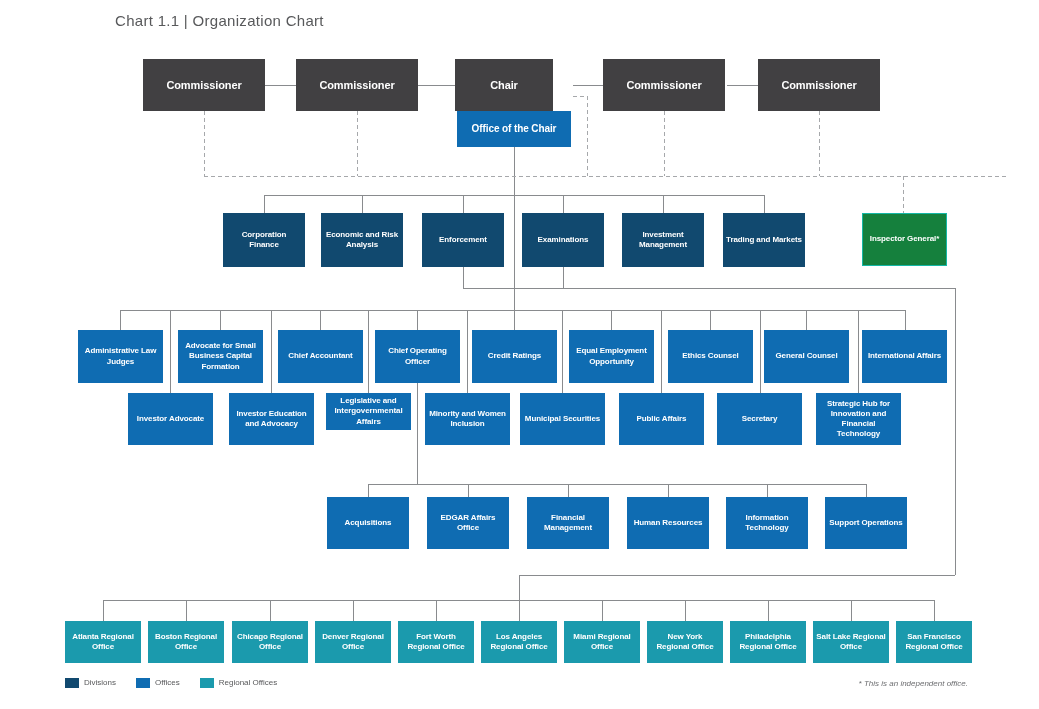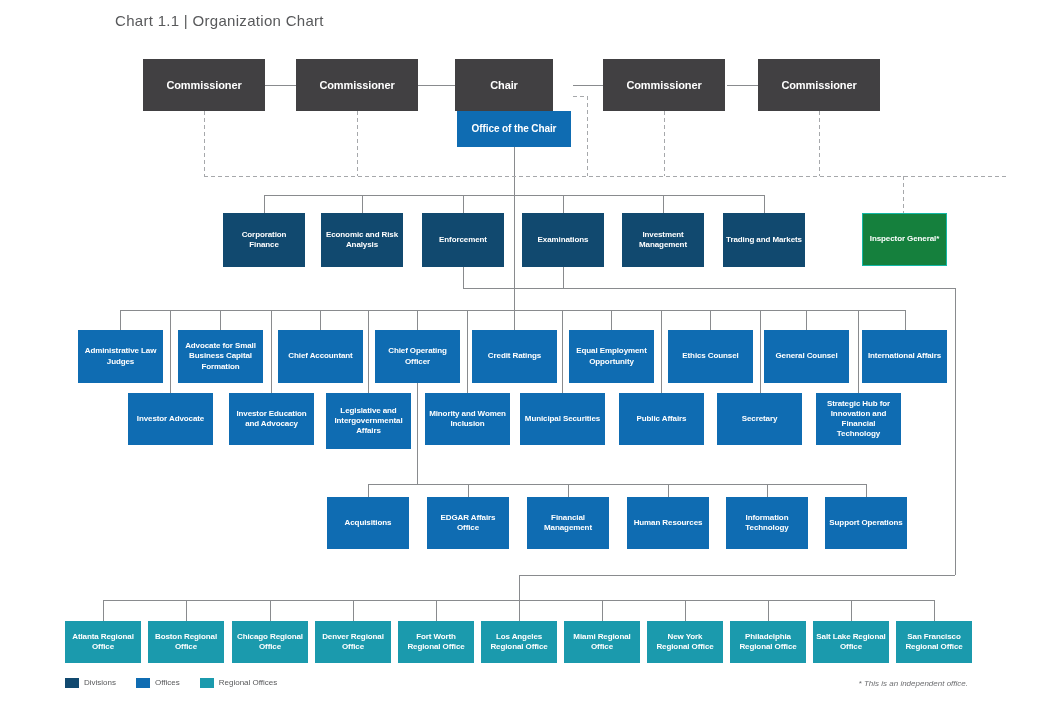--- a/index.html
+++ b/index.html
@@ -74,21 +74,21 @@
   <div class="box office" style="left:278px;top:330px;width:85px;height:53px">Chief Accountant</div>
   <div class="box office" style="left:375px;top:330px;width:85px;height:53px">Chief Operating Officer</div>
   <div class="box office" style="left:472px;top:330px;width:85px;height:53px">Credit Ratings</div>
   <div class="box office" style="left:569px;top:330px;width:85px;height:53px">Equal Employment Opportunity</div>
   <div class="box office" style="left:668px;top:330px;width:85px;height:53px">Ethics Counsel</div>
   <div class="box office" style="left:764px;top:330px;width:85px;height:53px">General Counsel</div>
   <div class="box office" style="left:862px;top:330px;width:85px;height:53px">International Affairs</div>
 
   <div class="box office" style="left:128px;top:393px;width:85px;height:52px">Investor Advocate</div>
   <div class="box office" style="left:229px;top:393px;width:85px;height:52px">Investor Education and Advocacy</div>
-  <div class="box office" style="left:326px;top:393px;width:85px;height:56px">Legislative and Intergovernmental Affairs</div>
+  <div class="box office" style="left:326px;top:393px;width:85px;height:37px">Legislative and Intergovernmental Affairs</div>
   <div class="box office" style="left:425px;top:393px;width:85px;height:52px">Minority and Women Inclusion</div>
   <div class="box office" style="left:520px;top:393px;width:85px;height:52px">Municipal Securities</div>
   <div class="box office" style="left:619px;top:393px;width:85px;height:52px">Public Affairs</div>
   <div class="box office" style="left:717px;top:393px;width:85px;height:52px">Secretary</div>
   <div class="box office" style="left:816px;top:393px;width:85px;height:52px">Strategic Hub for Innovation and Financial Technology</div>
 
   <div class="box office" style="left:327px;top:497px;width:82px;height:52px">Acquisitions</div>
   <div class="box office" style="left:427px;top:497px;width:82px;height:52px">EDGAR Affairs Office</div>
   <div class="box office" style="left:527px;top:497px;width:82px;height:52px">Financial Management</div>
   <div class="box office" style="left:627px;top:497px;width:82px;height:52px">Human Resources</div>

